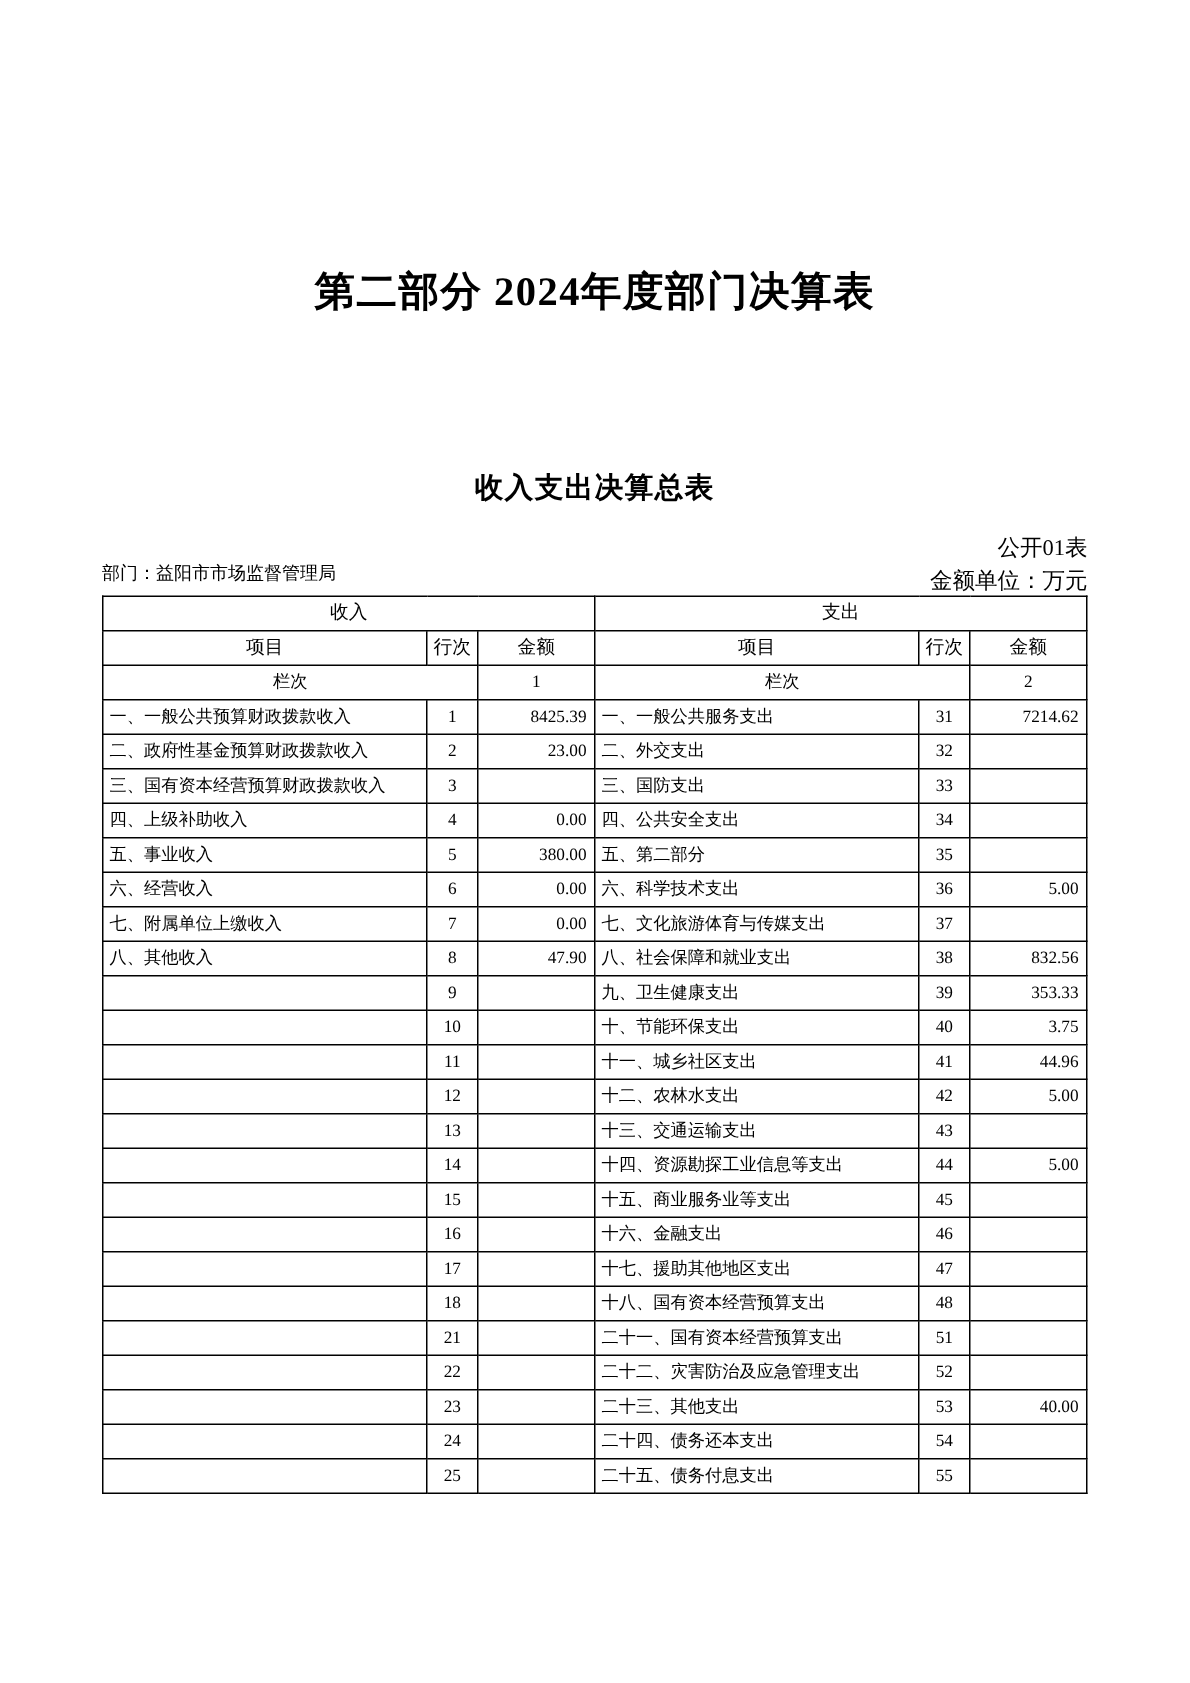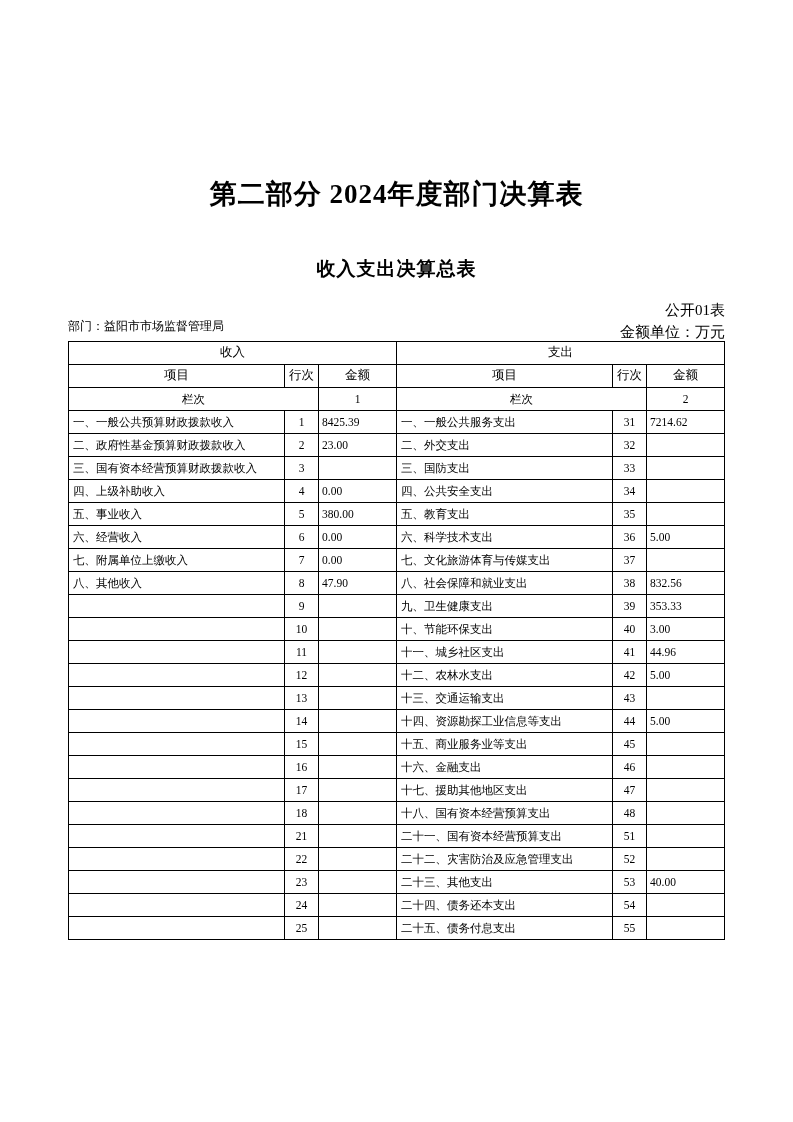--- a/index.html
+++ b/index.html
@@ -26,21 +26,21 @@
     font-size: 27px;
     font-weight: bold;
     letter-spacing: 1px;
     margin-top: 178px;
     line-height: 1.2;
   }
   .sub-title {
     text-align: center;
     font-size: 19px;
     font-weight: bold;
-    margin-top: 46px;
+    margin-top: 102px;
     letter-spacing: 1px;
   }
   .meta-right {
     text-align: right;
     font-size: 15px;
     line-height: 1.45;
     margin-top: 18px;
   }
   .meta-right div {
     white-space: pre-line;
@@ -65,21 +65,21 @@
   }
   .c-head {
     text-align: center;
     font-size: 12.5px;
   }
   .c-center {
     text-align: center;
     margin-top: 19px;
   }
   .c-right {
-    text-align: left;
+    text-align: right;
     padding-right: 5px !important;
   }
   .c-left {
     text-align: left;
     padding-left: 4px !important;
   }
   .w-item { width: 216px; }
   .w-line { width: 34px; }
   .w-amt  { width: 78px; }
   .nowrapish { word-break: break-all; }
@@ -157,21 +157,21 @@
           <td class="c-center">4</td>
           <td class="c-right">0.00</td>
           <td class="c-left nowrapish">四、公共安全支出</td>
           <td class="c-center">34</td>
           <td class="c-right"></td>
         </tr>
         <tr>
           <td class="c-left nowrapish">五、事业收入</td>
           <td class="c-center">5</td>
           <td class="c-right">380.00</td>
-          <td class="c-left nowrapish">五、教育支出</td>
+          <td class="c-left nowrapish">五、第二部分</td>
           <td class="c-center">35</td>
           <td class="c-right"></td>
         </tr>
         <tr>
           <td class="c-left nowrapish">六、经营收入</td>
           <td class="c-center">6</td>
           <td class="c-right">0.00</td>
           <td class="c-left nowrapish">六、科学技术支出</td>
           <td class="c-center">36</td>
           <td class="c-right">5.00</td>
@@ -199,21 +199,21 @@
           <td class="c-left nowrapish">九、卫生健康支出</td>
           <td class="c-center">39</td>
           <td class="c-right">353.33</td>
         </tr>
         <tr>
           <td class="c-left nowrapish"></td>
           <td class="c-center">10</td>
           <td class="c-right"></td>
           <td class="c-left nowrapish">十、节能环保支出</td>
           <td class="c-center">40</td>
-          <td class="c-right">3.00</td>
+          <td class="c-right">3.75</td>
         </tr>
         <tr>
           <td class="c-left nowrapish"></td>
           <td class="c-center">11</td>
           <td class="c-right"></td>
           <td class="c-left nowrapish">十一、城乡社区支出</td>
           <td class="c-center">41</td>
           <td class="c-right">44.96</td>
         </tr>
         <tr>

